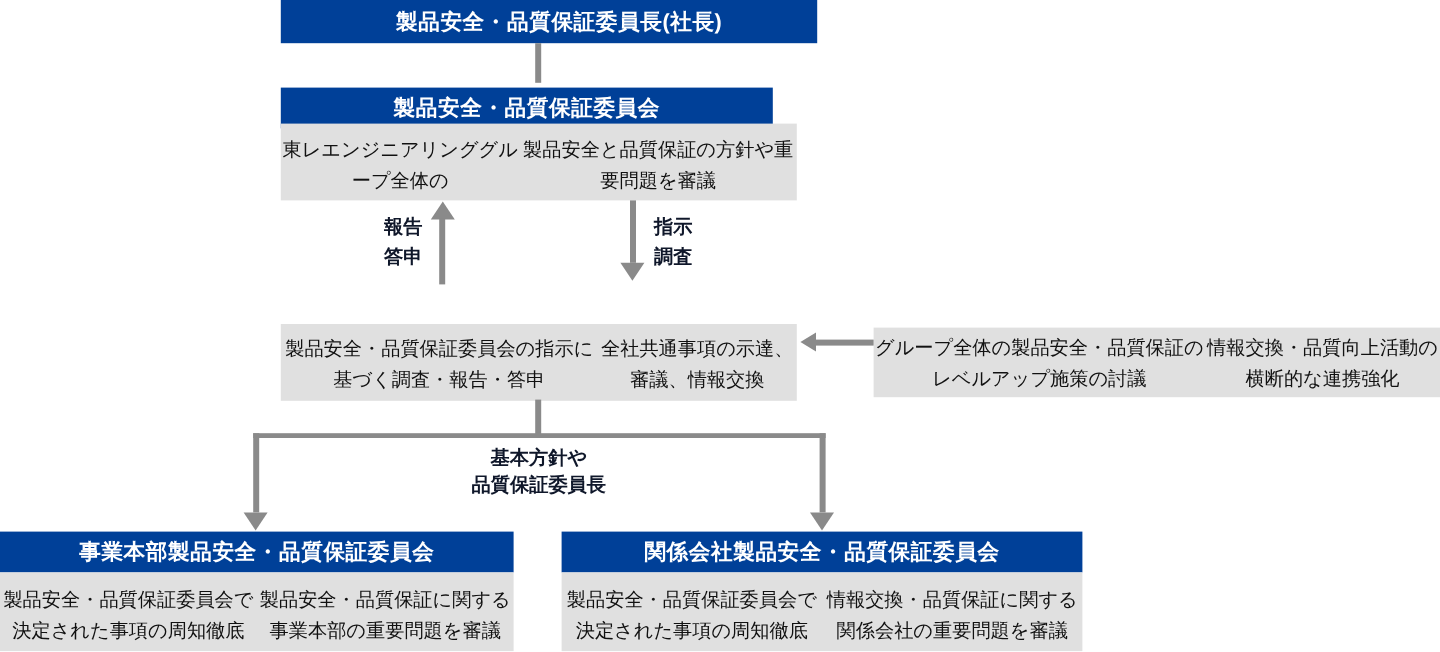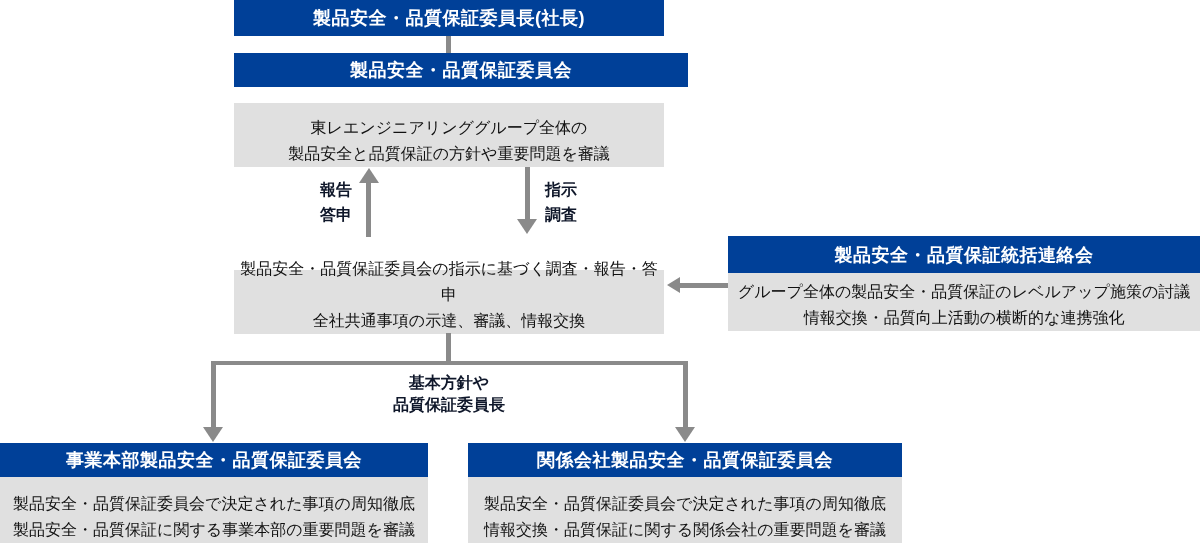--- a/index.html
+++ b/index.html
@@ -9,66 +9,63 @@
     --header-bg:#004098;--body-bg:#e0e0e0;--arrow:#8a8a8a;--text:#111111;
   }
   .node{position:absolute;}
   .hdr{
     background:var(--header-bg);color:#ffffff;font-weight:bold;font-size:18px;
     display:flex;align-items:center;justify-content:center;text-align:center;
     letter-spacing:0.5px;
   }
   .bdy{
     background:var(--body-bg);color:var(--text);font-size:16px;line-height:26px;
-    display:flex;flex-direction:column;align-items:center;justify-content:flex-end;
+    display:flex;flex-direction:row;align-items:center;justify-content:flex-end;
     text-align:center;padding-top:7px;box-sizing:border-box;
   }
   .vline,.hline{position:absolute;background:var(--arrow);}
   .ah{position:absolute;width:0;height:0;}
   .ah.up{border-left:10px solid transparent;border-right:10px solid transparent;border-bottom:15px solid var(--arrow);}
   .ah.down{border-left:10px solid transparent;border-right:10px solid transparent;border-top:15px solid var(--arrow);}
   .ah.left{border-top:8px solid transparent;border-bottom:8px solid transparent;border-right:13px solid var(--arrow);}
   .flowlabel{position:absolute;color:#0f172a;font-weight:bold;font-size:16px;line-height:25px;white-space:pre;}
   .flowlabel.center{text-align:center;}
 </style>
 </head>
 <body>
 
 <div id="canvas" style="--header-bg: #004098; --body-bg: #e0e0e0; --arrow: #8a8a8a; --text: #111111;">
 
-  <div class="node hdr" style="left:234px;top:0;width:430px;height:36px;">
+  <div class="node hdr" style="left:234px;top:0;width:430px;height:36px;padding-left:17px;">
     <span>製品安全・品質保証委員長(社長)</span>
   </div>
 
   <div class="vline" style="left:446px;top:36px;width:5px;height:33px;"></div>
 
-  <div class="node hdr" style="left:234px;top:53px;width:454px;height:34px;">
+  <div class="node hdr" style="left:234px;top:73px;width:410px;height:34px;">
     <span>製品安全・品質保証委員会</span>
   </div>
   <div class="node bdy" style="left:234px;top:103px;width:430px;height:64px;">
     <span>東レエンジニアリンググループ全体の</span>
     <span>製品安全と品質保証の方針や重要問題を審議</span>
   </div>
 
   <div class="ah up" style="left:359px;top:168px;"></div>
   <div class="vline" style="left:366px;top:182px;width:5px;height:55px;"></div>
   <div class="flowlabel" style="left:320px;top:177px;"><span>報告</span><br><span>答申</span></div>
 
   <div class="vline" style="left:525px;top:167px;width:5px;height:52px;"></div>
   <div class="ah down" style="left:517px;top:219px;"></div>
   <div class="flowlabel" style="left:545px;top:177px;"><span>指示</span><br><span>調査</span></div>
 
   <div class="node bdy" style="left:234px;top:270px;width:430px;height:64px;padding-top:5px;">
     <span>製品安全・品質保証委員会の指示に基づく調査・報告・答申</span>
     <span>全社共通事項の示達、審議、情報交換</span>
   </div>
 
-  <div class="node hdr" style="left:728px;top:236px;width:472px;height:37px;">
-    <span>製品安全・品質保証統括連絡会</span>
-  </div>
   <div class="node bdy" style="left:728px;top:273px;width:472px;height:58px;padding-top:3px;">
     <span>グループ全体の製品安全・品質保証のレベルアップ施策の討議</span>
     <span>情報交換・品質向上活動の横断的な連携強化</span>
   </div>
 
   <div class="hline" style="left:679px;top:283px;width:49px;height:5px;"></div>
   <div class="ah left" style="left:667px;top:277px;"></div>
 
   <div class="vline" style="left:446px;top:333px;width:5px;height:30px;"></div>
   <div class="hline" style="left:211px;top:361px;width:477px;height:4px;"></div>

